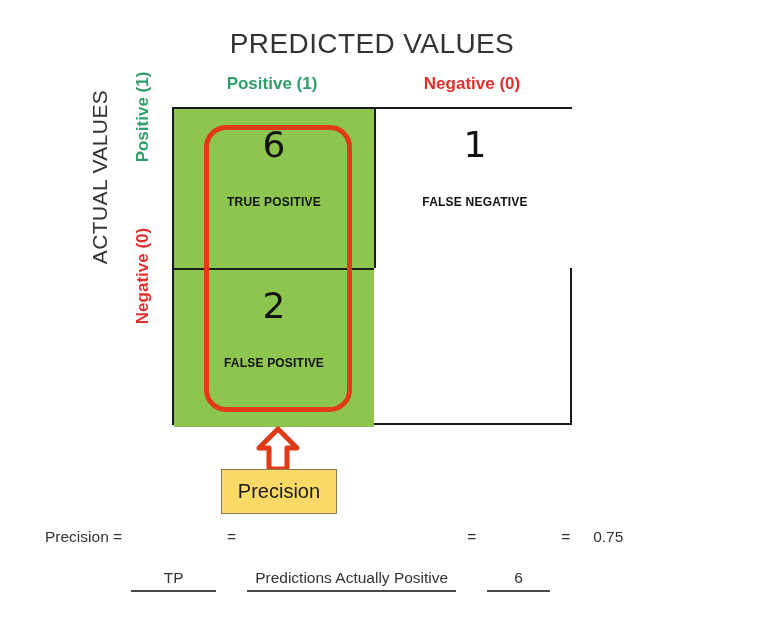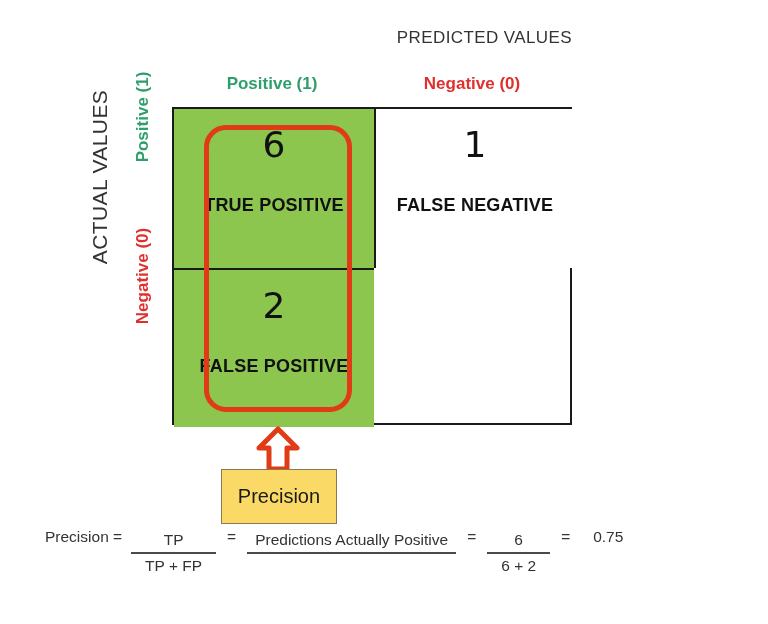--- a/index.html
+++ b/index.html
@@ -15,22 +15,22 @@
     overflow: hidden;
     color: #222;
   }
 
   
   #predicted-values-title {
     position: absolute;
     left: 172px;
     top: 28px;
     width: 400px;
-    text-align: right;
-    font-size: 17px;
+    text-align: center;
+    font-size: 28px;
     letter-spacing: 0.4px;
     color: #333333;
     white-space: nowrap;
   }
 
   
   .col-header {
     position: absolute;
     top: 74px;
     width: 200px;
@@ -105,21 +105,21 @@
   .cell-count {
     margin-top: 18px;
     font-size: 36px;
     font-weight: 400;
     line-height: 1;
     color: #111;
     font-family: "DejaVu Sans", sans-serif;
   }
   .cell-label {
     margin-top: 32px;
-    font-size: 18px;
+    font-size: 12px;
     font-weight: bold;
     letter-spacing: 0.2px;
     color: #111;
   }
 
   
   #precision-highlight {
     position: absolute;
     left: 204px;
     top: 125px;
@@ -137,21 +137,21 @@
     left: 256px;
     top: 426px;
     width: 44px;
     height: 46px;
   }
   #precision-box {
     position: absolute;
     left: 221px;
     top: 469px;
     width: 116px;
-    height: 55px;
+    height: 45px;
     background: #FAD966;
     border: 1.5px solid #8a7a52;
     box-sizing: border-box;
     display: flex;
     align-items: center;
     justify-content: center;
     font-size: 20px;
     color: #1a1a1a;
   }
 
@@ -179,20 +179,21 @@
     display: flex;
     flex-direction: column;
     align-items: center;
     white-space: nowrap;
   }
   .fraction .num,
   .fraction .den {
     padding: 3px 8px;
     font-size: 15.5px;
     white-space: nowrap;
+    margin-top: 38px;
   }
   .fraction .bar {
     width: 100%;
     height: 1.6px;
     background: #4a4a4a;
   }
   .fraction.narrow .num,
   .fraction.narrow .den { padding: 3px 14px; }
   #precision-result {
     padding-left: 12px;

